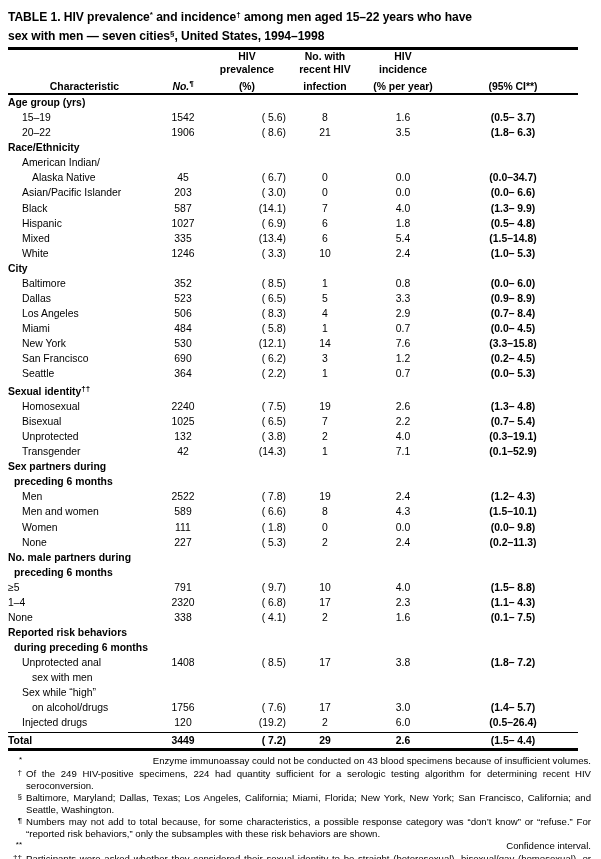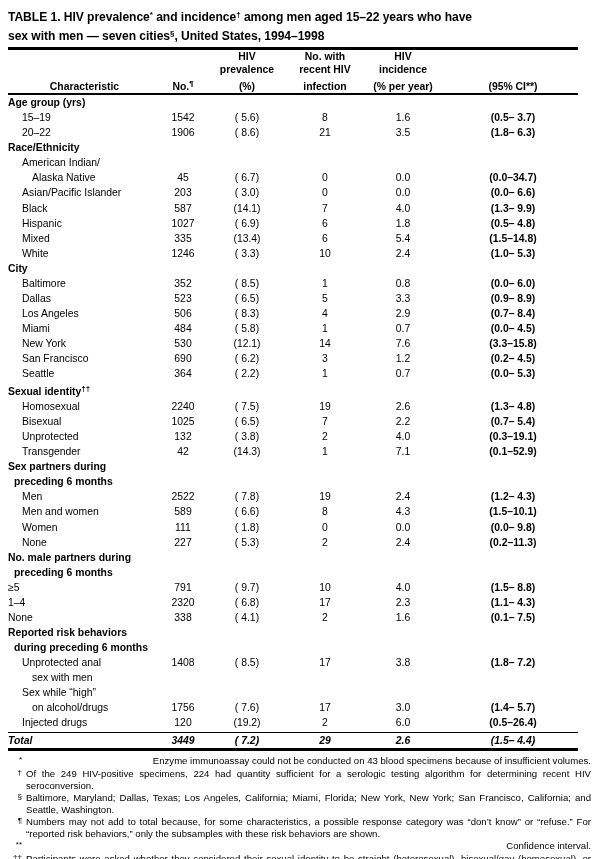--- a/index.html
+++ b/index.html
@@ -75,44 +75,44 @@
     font-weight: bold;
     font-size: 10.4px;
     padding: 0;
     vertical-align: bottom;
     line-height: 13.2px;
   }
   thead th.h-char {
     text-align: center;
     padding-left: 1px;
   }
-  thead th.h-no { text-align: center; padding-right: 2px; }
+  thead th.h-no { text-align: center; padding-right: 2px; font-style: italic; }
   thead th.h-c  { text-align: center; }
   thead th.h-ci { text-align: center; padding-left: 6px; }
 
   tbody td {
     padding: 0;
     font-size: 10.4px;
     line-height: 15.05px;
     vertical-align: top;
     white-space: pre;
   }
   td.c-char { text-align: left; }
   td.c-num  { text-align: center; padding-right: 2px; }
-  td.c-pct  { text-align: center; }
+  td.c-pct  { text-align: right; }
   td.c-int  { text-align: center; }
   td.c-rate { text-align: center; }
   td.c-ci   { text-align: center; padding-left: 6px; font-family: "Liberation Sans", sans-serif; font-weight: bold; }
 
   .grp-head   { font-weight: bold; padding-left: 0px; }
   .grp-head2  { font-weight: bold; padding-left: 6px; margin-top: 48px; }
   .lvl1 { padding-left: 14px; }
   .lvl2 { padding-left: 24px; }
   .ctr  { text-align: center; padding-left: 0; padding-right: 64px; }
-  .total-row td { font-weight: bold; font-style: italic; }
+  .total-row td { font-weight: bold; }
 
   
   .footnotes {
     margin: 4.5px 10px 0 8px;
     font-size: 9.6px;
     line-height: 11.9px;
   }
   .fn {
     display: flex;
     align-items: flex-start;

